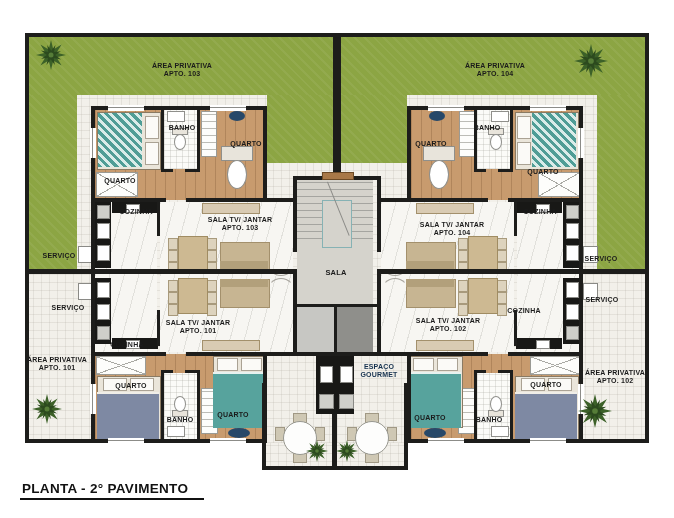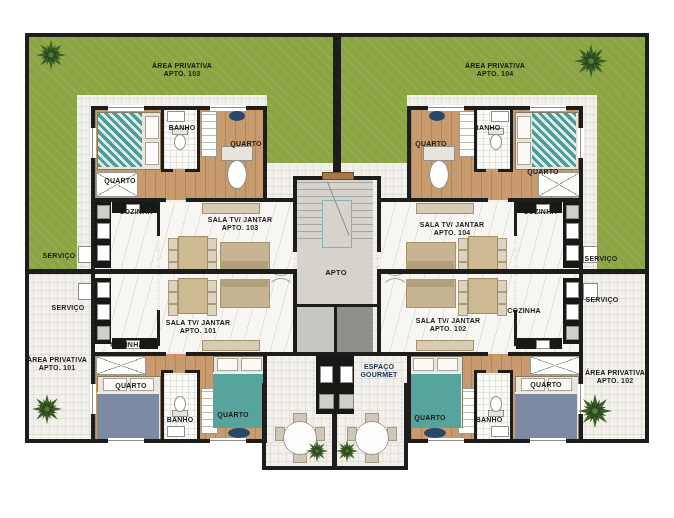--- a/index.html
+++ b/index.html
@@ -410,19 +410,20 @@
   <div class="lbl" style="left:136px;top:212px">COZINHA</div>
   <div class="lbl" style="left:540px;top:212px">COZINHA</div>
   <div class="lbl" style="left:127px;top:345px">COZINHA</div>
   <div class="lbl" style="left:524px;top:311px">COZINHA</div>
 
   <div class="lbl" style="left:59px;top:256px">SERVIÇO</div>
   <div class="lbl" style="left:68px;top:308px">SERVIÇO</div>
   <div class="lbl" style="left:601px;top:259px">SERVIÇO</div>
   <div class="lbl" style="left:602px;top:300px">SERVIÇO</div>
 
-  <div class="lbl" style="left:336px;top:272px;font-size:7.5px">APTO</div>
+  <div class="lbl" style="left:336px;top:272px;font-size:7.5px">SALA</div>
   <div class="lbl navy" style="left:379px;top:371px">
     <div>ESPAÇO</div>
     <div>GOURMET</div>
   </div>
 
+  <div class="title" style="left:20px;top:481px">PLANTA - 2° PAVIMENTO</div>
 </div>
 
 </body></html>

